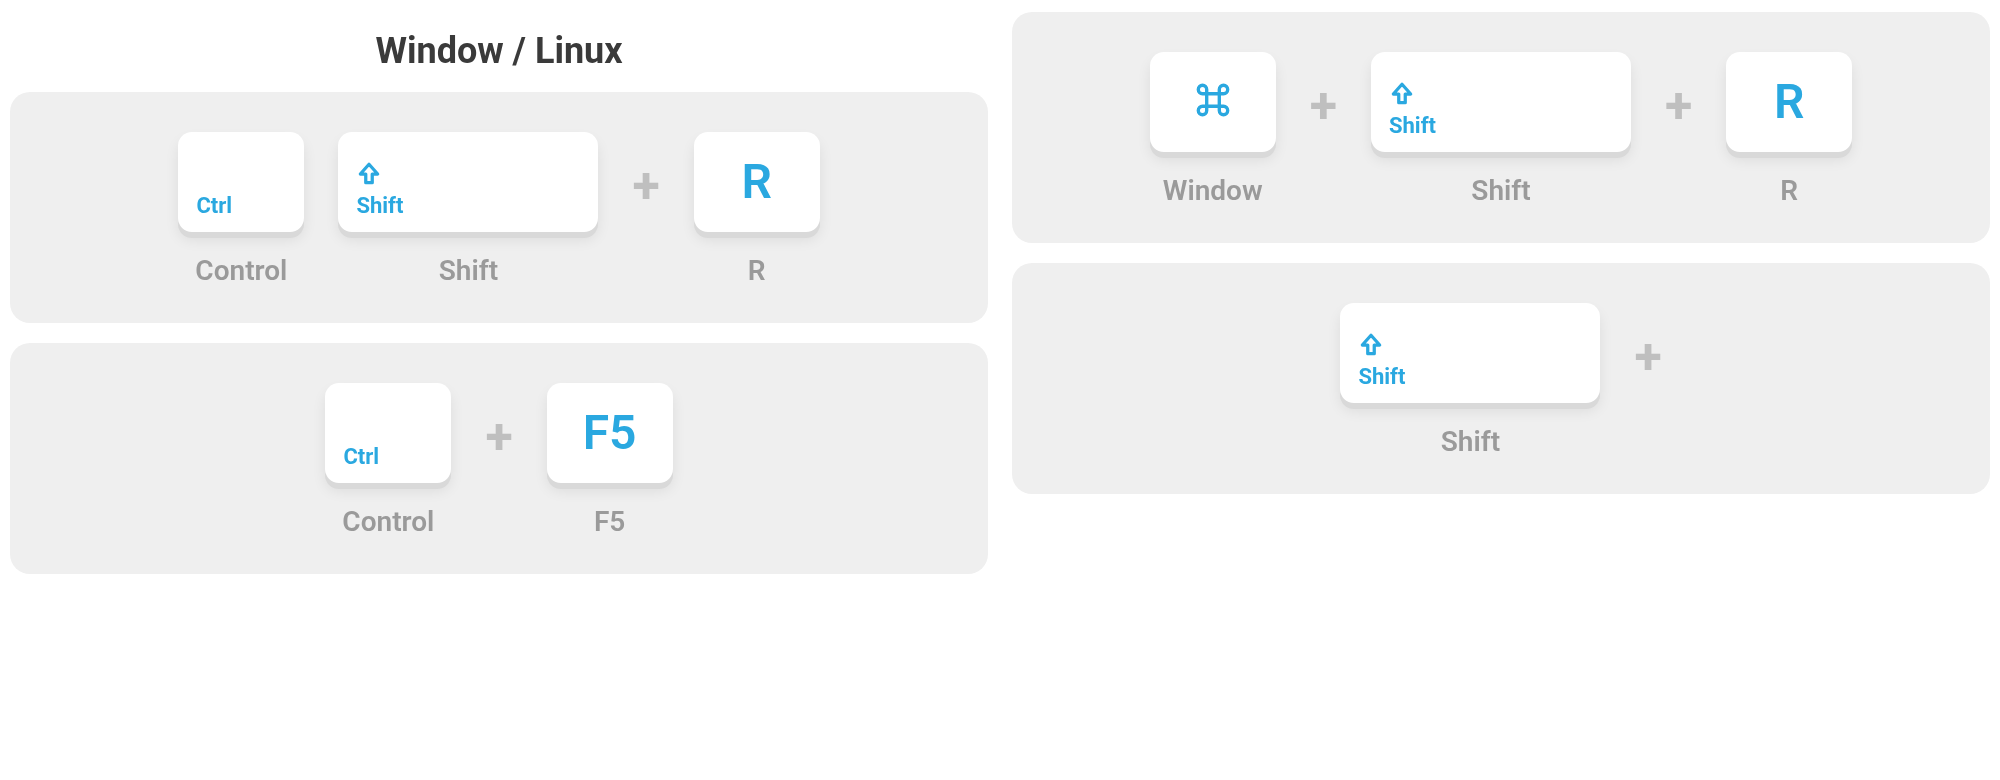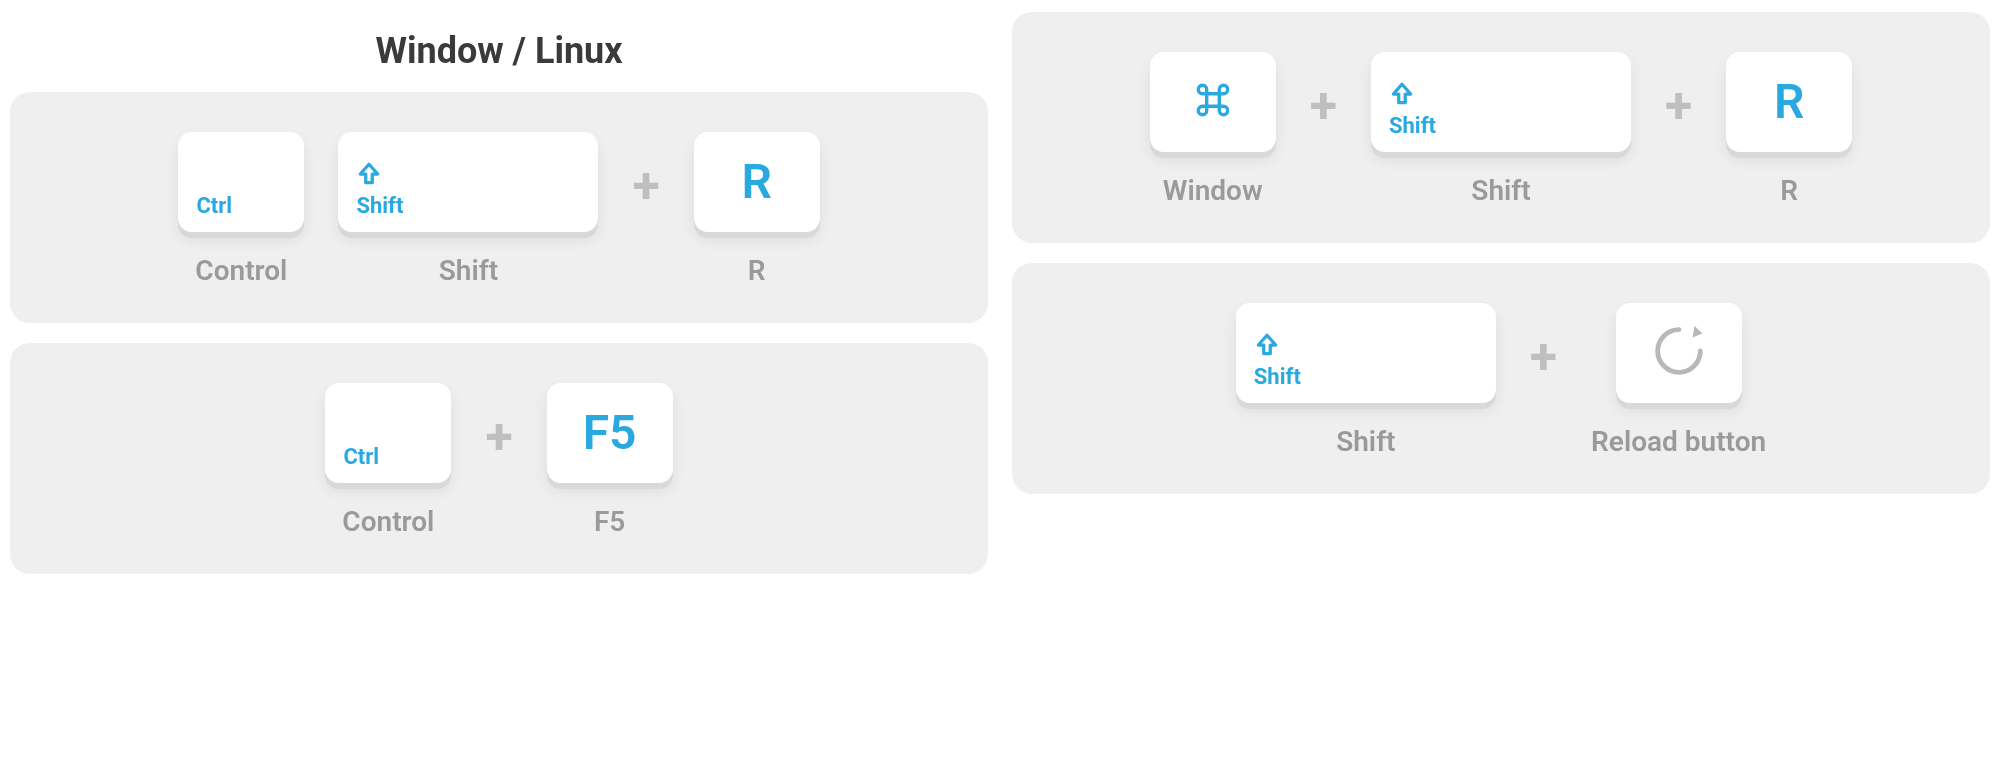--- a/index.html
+++ b/index.html
@@ -265,30 +265,19 @@
                     </svg>
                 </span>
                 <span class="key-label-bl">Shift</span>
               </div>
             </div>
             <div class="key-caption">Shift</div>
           </div>
 
           <div class="plus">+</div>
 
-          <div class="key-group">
-            <div class="key key-small key-center">
-              <span>
-                <svg class="reload-icon" viewBox="0 0 64 64">
-                  <path class="reload-path" d="M 32 10 A 22 22 0 1 0 54 32"></path>
-                  <path class="reload-arrow" d="M 48 6 L 56 14 L 46 18 Z"></path>
-                </svg>
-              </span>
-            </div>
-            <div class="key-caption">Reload button</div>
-          </div>
 
         </div>
       </div>
     </div>
 
   </div>
 </div>
 
 </body></html>

